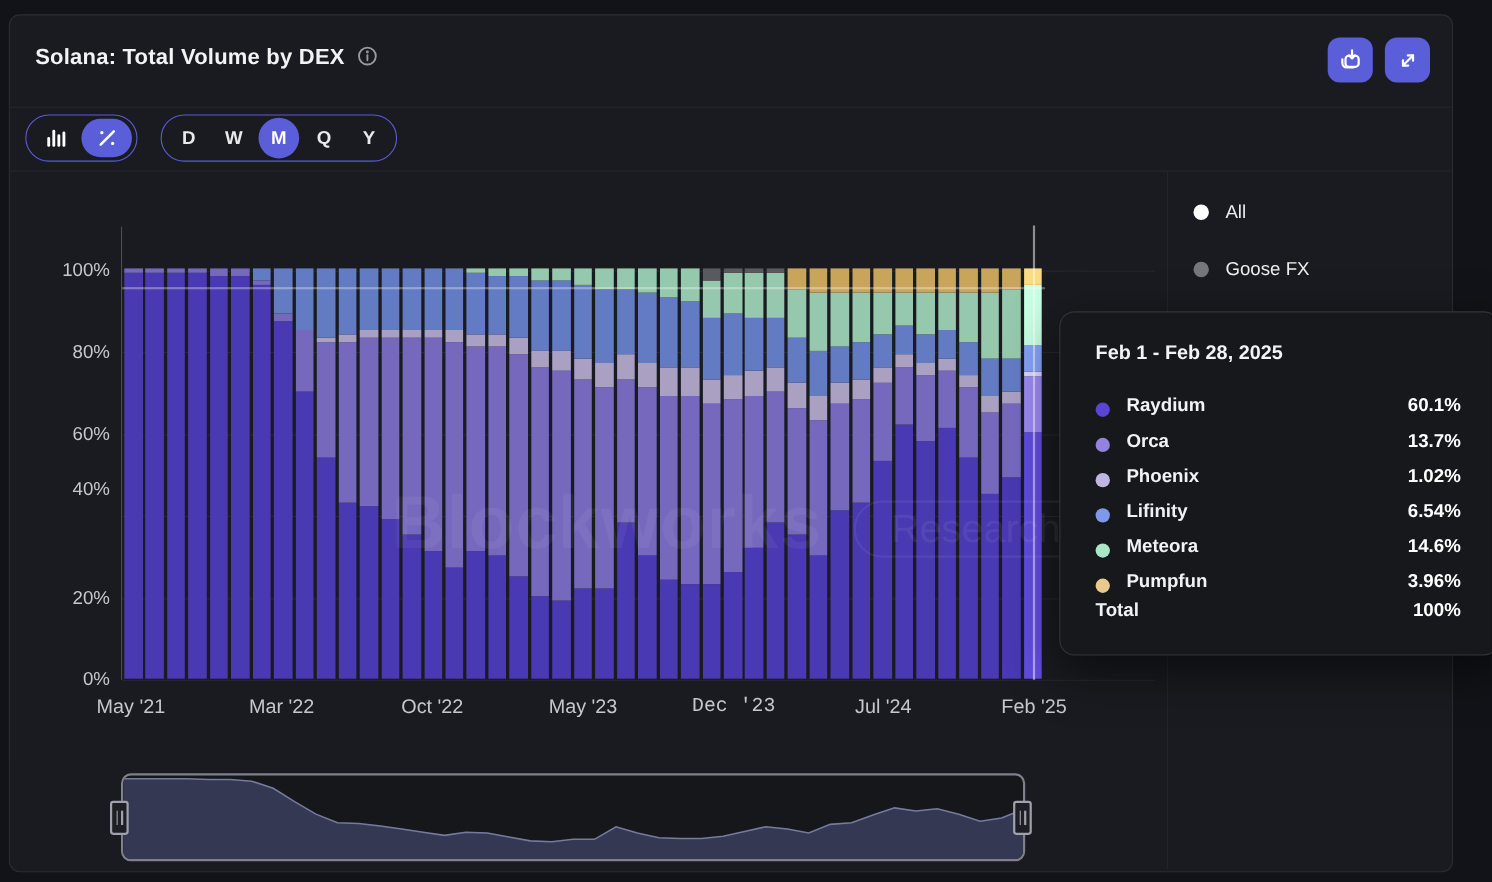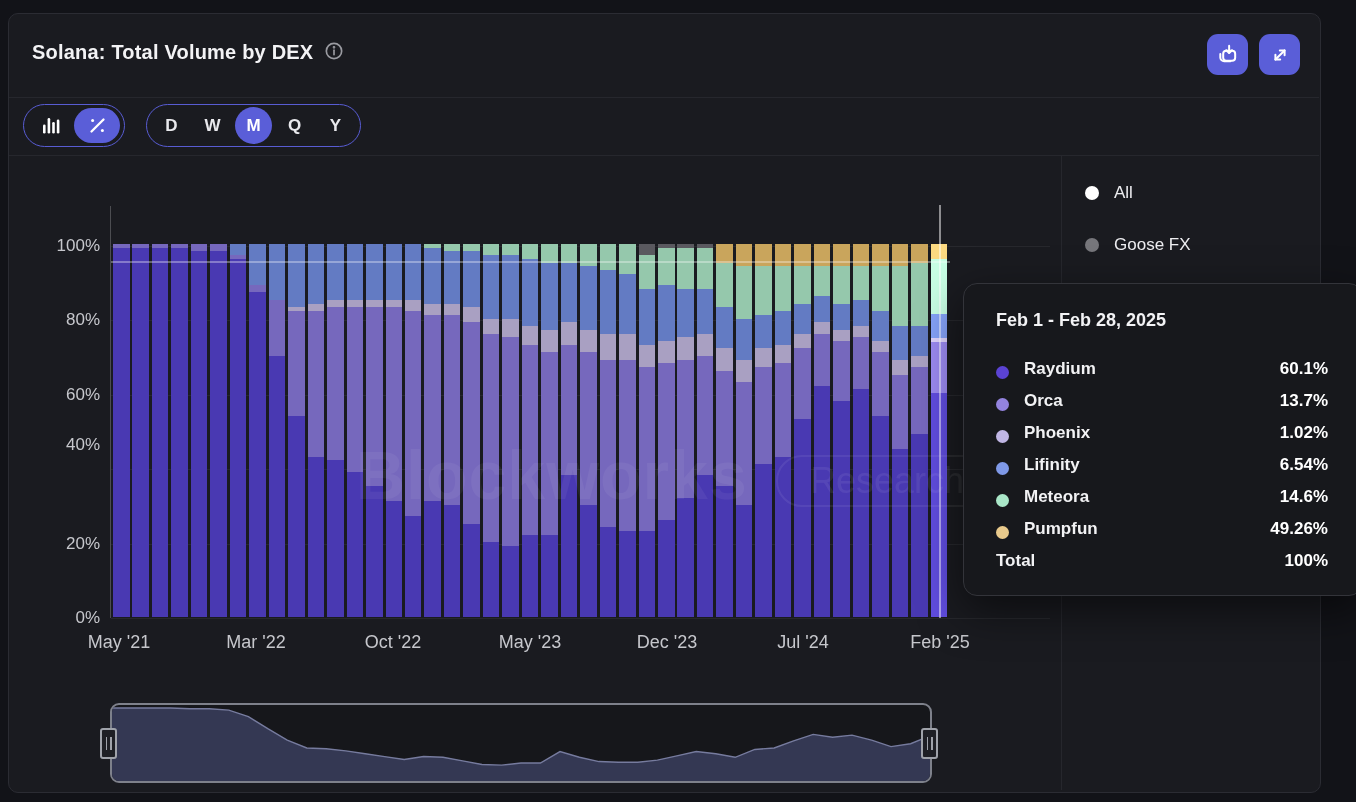--- a/index.html
+++ b/index.html
@@ -41,21 +41,21 @@
   .legend-item{left:1085px;display:flex;align-items:center;gap:15px;height:26px;cursor:pointer;}
   .legend-dot{width:14px;height:14px;border-radius:50%;flex:0 0 auto;}
   .legend-label{color:#ededf0;font-size:17px;}
   
   .tooltip{left:963px;top:283px;width:400px;box-sizing:border-box;background:#17181c;border:1px solid #33343a;border-radius:14px;box-shadow:0 14px 44px rgba(0,0,0,0.55);padding:26px 34px 24px 32px;z-index:50;}
   .tt-title{color:#f3f3f5;font-size:18px;font-weight:700;margin-bottom:16px;}
   .tt-row{display:flex;align-items:flex-end;height:32px;}
   .tt-dot{width:13px;height:13px;border-radius:50%;margin-right:15px;flex:0 0 auto;}
   .tt-label{color:#f2f2f4;font-size:17px;font-weight:700;}
   .tt-val{margin-left:auto;color:#fff;font-size:17px;font-weight:700;}
-  .tt-total{display:flex;align-items:flex-end;height:32px;}
+  .tt-total{display:flex;align-items:center;height:32px;}
   
   .brush-track{left:110px;top:703px;width:822px;height:80px;box-sizing:border-box;border:2px solid #7e818b;border-radius:9px;background:#16171b;overflow:hidden;}
   .brush-handle{width:17px;height:31px;box-sizing:border-box;background:#1e1f25;border:2px solid #9fa2aa;border-radius:3px;top:728px;display:flex;align-items:center;justify-content:center;gap:3px;cursor:ew-resize;z-index:5;}
   .brush-handle i{display:block;width:1.5px;height:13px;background:#9fa2aa;}
 </style>
 </head>
 <body>
 
 <div class="stage">
   <div class="abs card"></div>
@@ -418,21 +418,21 @@
     </div>
   <span class="abs wm-text">Blockworks</span>
   <span class="abs wm-badge">Research</span>
   <div class="abs cross-h"></div>
   <div class="abs cross-v"></div>
   <div id="xlabels">
       <div class="abs xlab" style="left: 119px;">May '21</div>
       <div class="abs xlab" style="left: 256px;">Mar '22</div>
       <div class="abs xlab" style="left: 393px;">Oct '22</div>
       <div class="abs xlab" style="left: 530px;">May '23</div>
-      <div class="abs xlab" style="left: 667px;">Dec '23</div>
+      <div class="abs xlab" style="left: 667px; font-family: Liberation Mono, monospace;">Dec '23</div>
       <div class="abs xlab" style="left: 803px;">Jul '24</div>
       <div class="abs xlab" style="left: 940px;">Feb '25</div>
     </div>
 
   <div class="abs vdiv" style="left:1061px;top:156px;height:634px;"></div>
   <div id="legend">
       <div class="abs legend-item" style="top: 180px;">
         <span class="legend-dot" style="background: rgb(255, 255, 255);"></span>
         <span class="legend-label">All</span>
       </div>
@@ -481,21 +481,21 @@
           <span class="tt-val">6.54%</span>
         </div>
         <div class="tt-row">
           <span class="tt-dot" style="background: rgb(170, 231, 200);"></span>
           <span class="tt-label">Meteora</span>
           <span class="tt-val">14.6%</span>
         </div>
         <div class="tt-row">
           <span class="tt-dot" style="background: rgb(233, 202, 140);"></span>
           <span class="tt-label">Pumpfun</span>
-          <span class="tt-val">49.26%</span>
+          <span class="tt-val">3.96%</span>
         </div>
       </div>
     <div class="tt-total">
       <span class="tt-label">Total</span>
       <span class="tt-val">100%</span>
     </div>
   </div>
 </div>
 
 </body></html>

